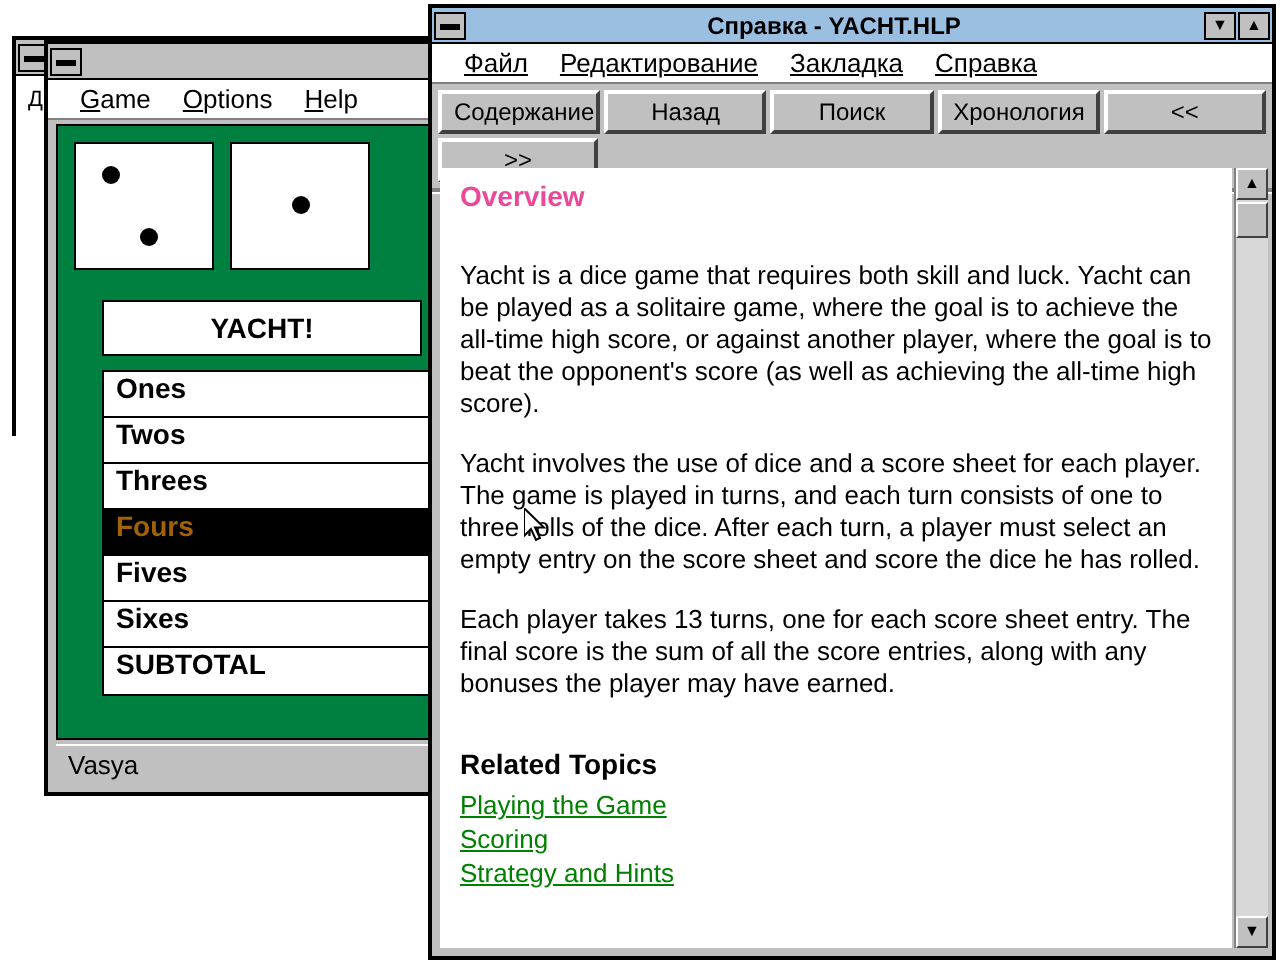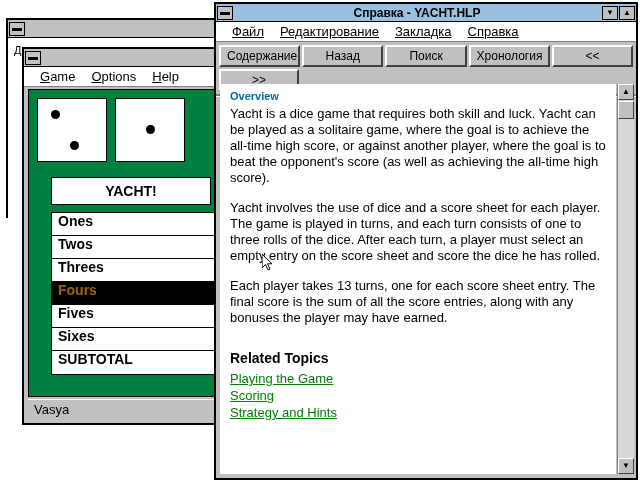--- a/index.html
+++ b/index.html
@@ -86,21 +86,21 @@
   }
   .menu-item u { text-decoration: underline; }
 
   
   #bgwin1 { left: 6px; top: 18px; width: 210px; height: 200px; background:#ffffff; border:2px solid #000; }
   #bgwin1 .titlebar { background:#c0c0c0; }
   #bgwin1 .body { background:#ffffff; height: 100%; }
   #bgwin1 .bgtext { font-size: 11px; padding: 6px; color:#000; }
 
   
-  #yacht { left: 22px; top: 47px; width: 266px; height: 378px; }
+  #yacht { left: 22px; top: 20px; width: 266px; height: 378px; }
   #yacht .titlebar { background:#c0c0c0; }
   #yacht .client {
     position: absolute;
     left: 4px; top: 40px; right: 4px; bottom: 26px;
     background: #008040;
     border: 1px solid #000;
     box-sizing: border-box;
     overflow: hidden;
   }
   .dice-row {
@@ -210,24 +210,24 @@
   }
   .help-content {
     position: absolute;
     left: 4px; right: 20px; top: 80px; bottom: 4px;
     background: #ffffff;
     overflow: hidden;
     padding: 6px 10px 0 10px;
     box-sizing: border-box;
   }
   .help-h1 {
-    font-size: 11px;
+    font-size: 14px;
     font-weight: bold;
-    color: #0369a1;
-    margin: 0 0 4px 0;
+    color: #ec4899;
+    margin: 0 0 24px 0;
   }
   .help-p {
     font-size: 13px;
     color: #000;
     line-height: 16px;
     margin: 0 0 14px 0;
   }
   .help-h2 {
     font-size: 14px;
     font-weight: bold;

